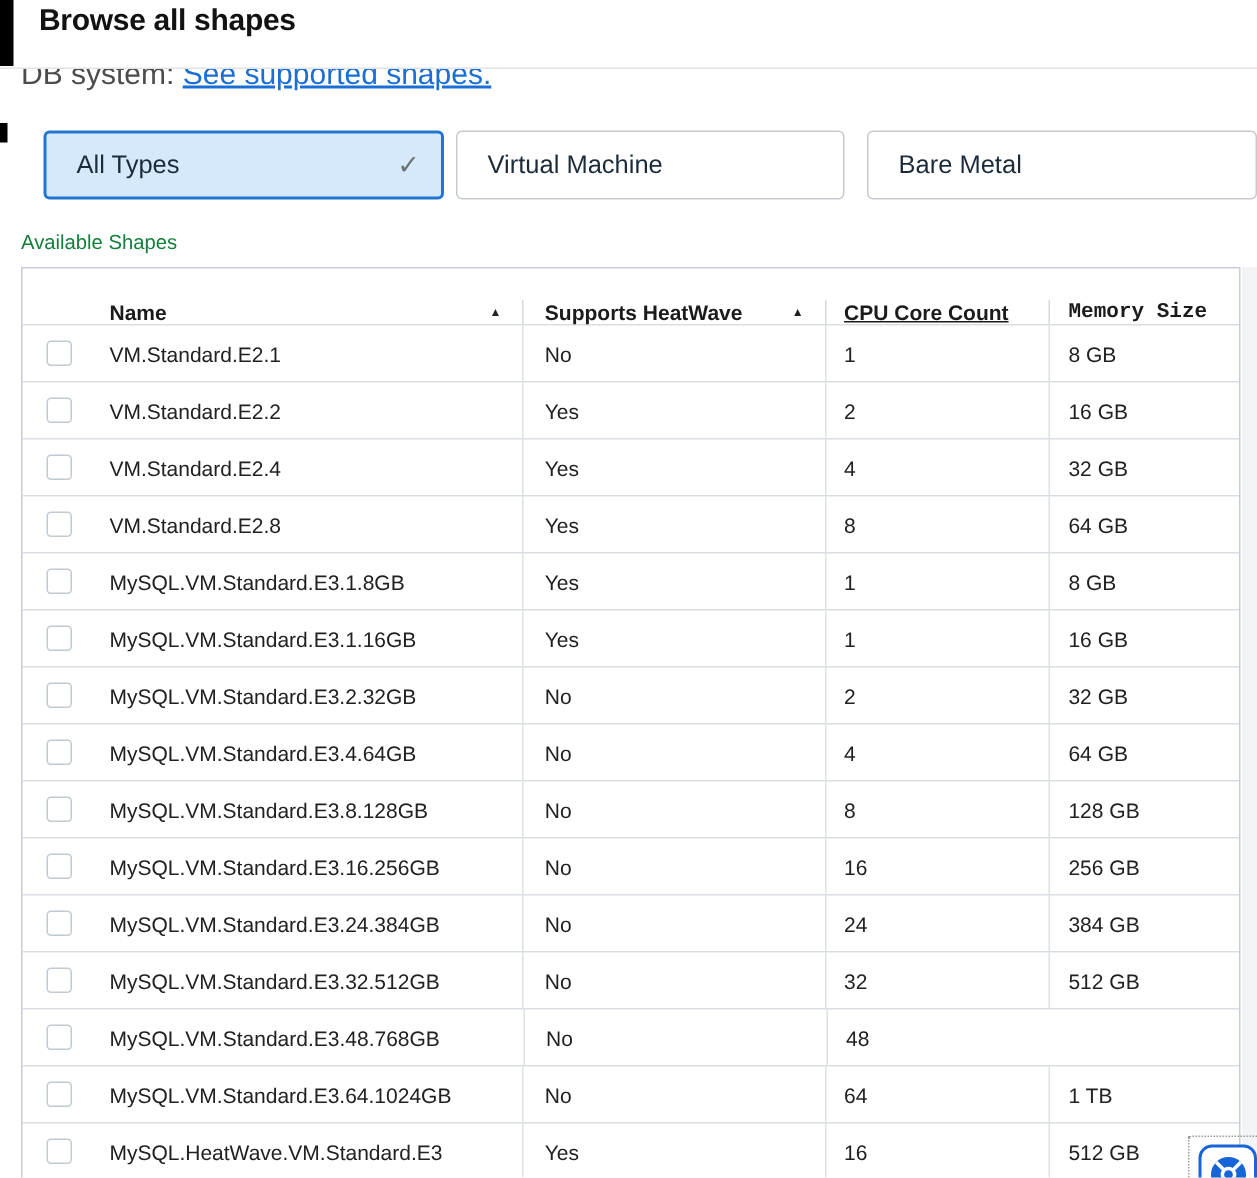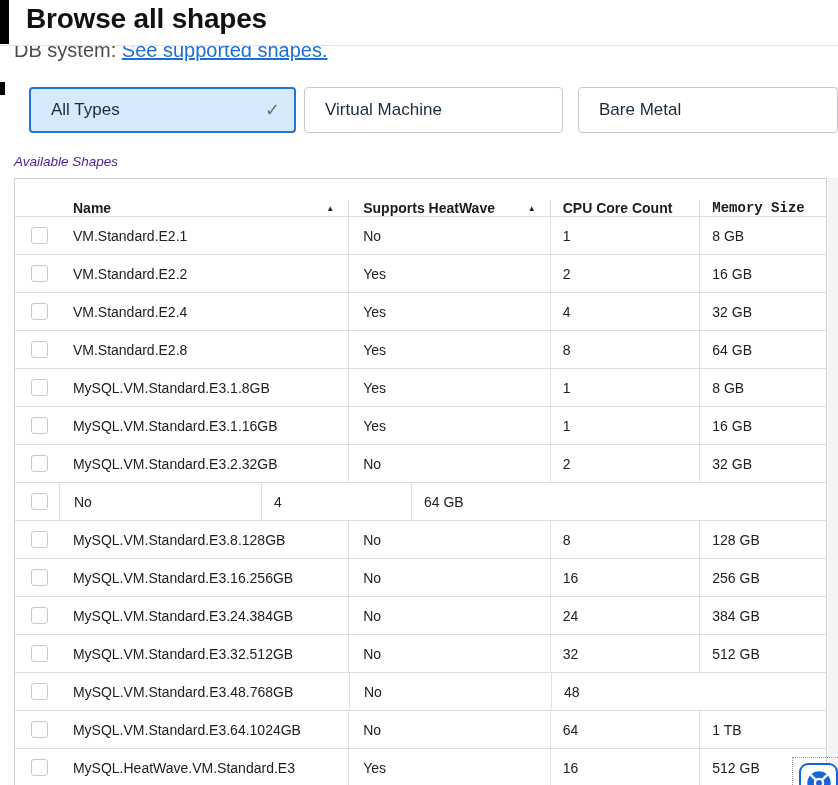--- a/index.html
+++ b/index.html
@@ -11,21 +11,21 @@
     background: #ffffff;
     font-family: "Liberation Sans", sans-serif;
     color: #1c1c1c;
   }
 
   .black-bar { position: absolute; left: 0; top: 0; width: 9px; height: 44px; background: #000; }
   .black-mark { position: absolute; left: 0; top: 82px; width: 5px; height: 13px; background: #000; }
 
   .page-title {
     position: absolute; left: 26px; top: 3px;
-    font-size: 28px; font-weight: bold; color: #121212;
+    font-size: 20px; font-weight: bold; color: #121212;
     letter-spacing: -0.2px;
   }
   .header-divider { position: absolute; left: 0; top: 45px; width: 838px; height: 1px; background: #e3e3e3; }
 
   .clipped-line {
     position: absolute; left: 14px; top: 46px; width: 500px; height: 16px;
     overflow: hidden;
   }
   .clipped-line .inner {
     margin-top: -7px; font-size: 20px; color: #4c4c4c; white-space: nowrap;
@@ -44,35 +44,35 @@
     background: #d6e9fb; border: 2px solid #2276d2;
   }
   .filter-btn .check {
     position: absolute; right: 14px; top: 50%; transform: translateY(-50%);
     color: #6d7275; font-size: 18px; font-weight: normal;
   }
   #btn-all-types { left: 13px; width: 267px; }
   #btn-virtual-machine { left: 288px; width: 259px; }
   #btn-bare-metal { left: 562px; width: 260px; }
 
-  .section-label { position: absolute; left: 14px; top: 154px; font-size: 13.5px; color: #4c1d95; font-style: italic; }
+  .section-label { position: absolute; left: 14px; top: 154px; font-size: 13.5px; color: #15803d; }
 
   .shapes-table {
     position: absolute; left: 14px; top: 178px; width: 813px;
     border: 1px solid #c7cdd2; background: #fff;
   }
   .thead { display: flex; height: 37px; align-items: flex-end; }
   .th {
     display: flex; align-items: center; position: relative;
     font-size: 14px; font-weight: bold; color: #1b1b1b;
     cursor: pointer;
   }
   .th-name { width: 334px; padding-left: 58px; }
   .th-heatwave { width: 202px; padding-left: 14px; border-left: 1px solid #d5dadf; }
-  .th-cpu { width: 150px; padding-left: 12px; border-left: 1px solid #d5dadf; }
+  .th-cpu { width: 150px; padding-left: 12px; border-left: 1px solid #d5dadf; text-decoration: underline; }
   .th-memory { width: 127px; padding-left: 12px; border-left: 1px solid #d5dadf; font-family: Liberation Mono, monospace; }
   .sort-arrow {
     position: absolute; right: 14px; top: 50%; transform: translateY(-50%);
     font-size: 8px; color: #222;
   }
 
   .row { display: flex; height: 38px; border-top: 1px solid #d9dee3; }
   .cell { display: flex; align-items: center; font-size: 14px; color: #212121; }
   .cell-check { width: 44px; padding-left: 16px; }
   .cell-name { width: 290px; padding-left: 14px; }
@@ -212,20 +212,21 @@
     <div class="cell cell-name">MySQL.VM.Standard.E3.2.32GB</div>
     <div class="cell cell-heatwave">No</div>
     <div class="cell cell-cpu">2</div>
     <div class="cell cell-memory">32 GB</div>
   </div>
 
   <div class="row">
     <div class="cell cell-check">
       <div class="checkbox"></div>
     </div>
+    <div class="cell cell-name">MySQL.VM.Standard.E3.4.64GB</div>
     <div class="cell cell-heatwave">No</div>
     <div class="cell cell-cpu">4</div>
     <div class="cell cell-memory">64 GB</div>
   </div>
 
   <div class="row">
     <div class="cell cell-check">
       <div class="checkbox"></div>
     </div>
     <div class="cell cell-name">MySQL.VM.Standard.E3.8.128GB</div>

